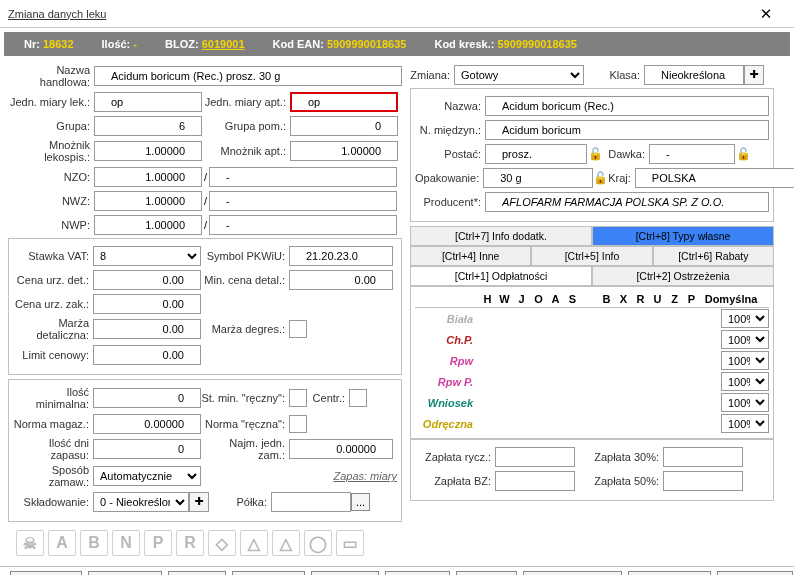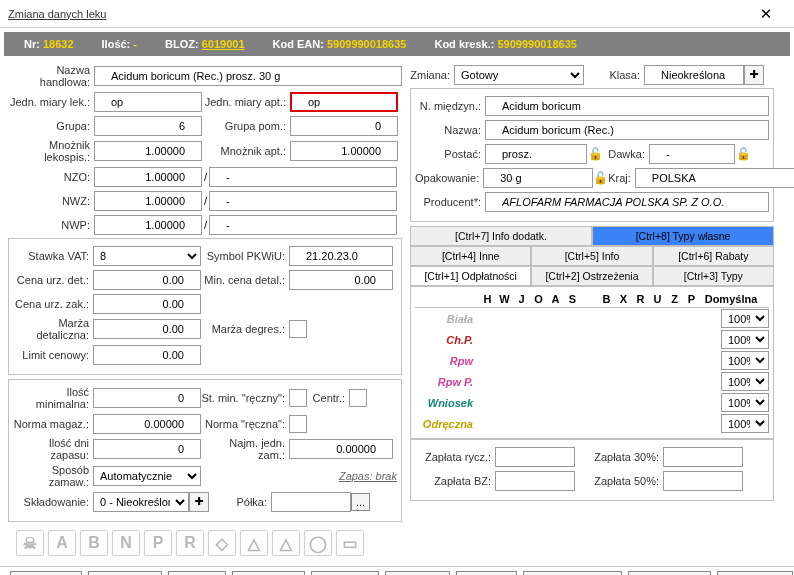--- a/index.html
+++ b/index.html
@@ -151,21 +151,21 @@
       <div class="row">
         <span class="label" style="width:80px">Ilość dni zapasu:</span>
         <input type="text" class="txt-right" style="width: 108px;" value="0">
         <span class="label label-m">Najm. jedn. zam.:</span>
         <input type="text" class="txt-right" style="width: 104px;" value="0.00000">
       </div>
       <div class="row">
         <span class="label" style="width:80px">Sposób zamaw.:</span>
         <select style="width:108px"><option>Automatycznie</option></select>
         <span style="flex:1"></span>
-        <u class="gray-link">Zapas: brak</u>
+        <u class="gray-link">Zapas: miary</u>
       </div>
       <div class="row">
         <span class="label" style="width:80px">Składowanie:</span>
         <select style="width:96px"><option>0 - Nieokreślone</option></select>
         <span class="plus-btn">✚</span>
         <span class="label" style="width:62px">Półka:</span>
         <input type="text" style="width: 80px;">
         <button class="btn" style="padding:2px 4px">...</button>
       </div>
     </div>
@@ -188,26 +188,26 @@
   <div class="right-col">
     <div class="row">
       <span class="label" style="width:44px">Zmiana:</span>
       <select style="width:130px"><option>Gotowy</option></select>
       <span class="label" style="width:60px">Klasa:</span>
       <input type="text" style="width: 100px;" value="Nieokreślona">
       <span class="plus-btn">✚</span>
     </div>
     <div class="group-box">
       <div class="row">
+        <span class="label" style="width:70px">Nazwa:</span>
+        <input type="text" style="flex: 1 1 0%;" value="Acidum boricum (Rec.)">
+      </div>
+      <div class="row">
         <span class="label" style="width:70px">N. międzyn.:</span>
         <input type="text" style="flex: 1 1 0%;" value="Acidum boricum">
-      </div>
-      <div class="row">
-        <span class="label" style="width:70px">Nazwa:</span>
-        <input type="text" style="flex: 1 1 0%;" value="Acidum boricum (Rec.)">
       </div>
       <div class="row">
         <span class="label" style="width:70px">Postać:</span>
         <input type="text" style="width: 102px;" value="prosz.">
         <span class="lock-icon">🔓</span>
         <span class="label" style="width:44px">Dawka:</span>
         <input type="text" style="width: 86px;" value="-">
         <span class="lock-icon">🔓</span>
       </div>
       <div class="row">
@@ -228,21 +228,20 @@
       <div class="tab active">[Ctrl+8] Typy własne</div>
     </div>
     <div class="tabs-row">
       <div class="tab">[Ctrl+4] Inne</div>
       <div class="tab">[Ctrl+5] Info</div>
       <div class="tab">[Ctrl+6] Rabaty</div>
     </div>
     <div class="tabs-row">
       <div class="tab" style="background:#fff">[Ctrl+1] Odpłatności</div>
       <div class="tab">[Ctrl+2] Ostrzeżenia</div>
-      <div class="tab">[Ctrl+3] Typy</div>
     </div>
 
     <div class="table-area" id="tbl-area">
         <div class="table-header">
           <span class="col-cat"></span>
           <span class="col-let">H</span>
           <span class="col-let">W</span>
           <span class="col-let">J</span>
           <span class="col-let">O</span>
           <span class="col-let">A</span>

